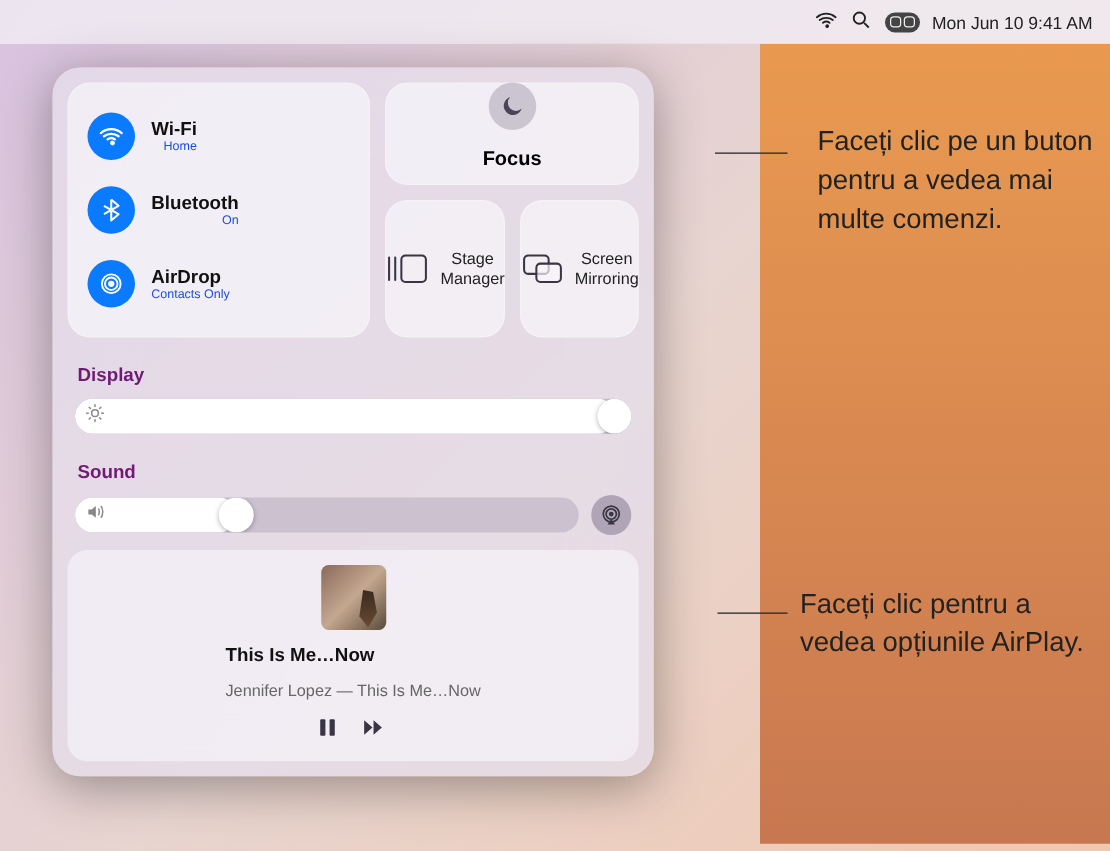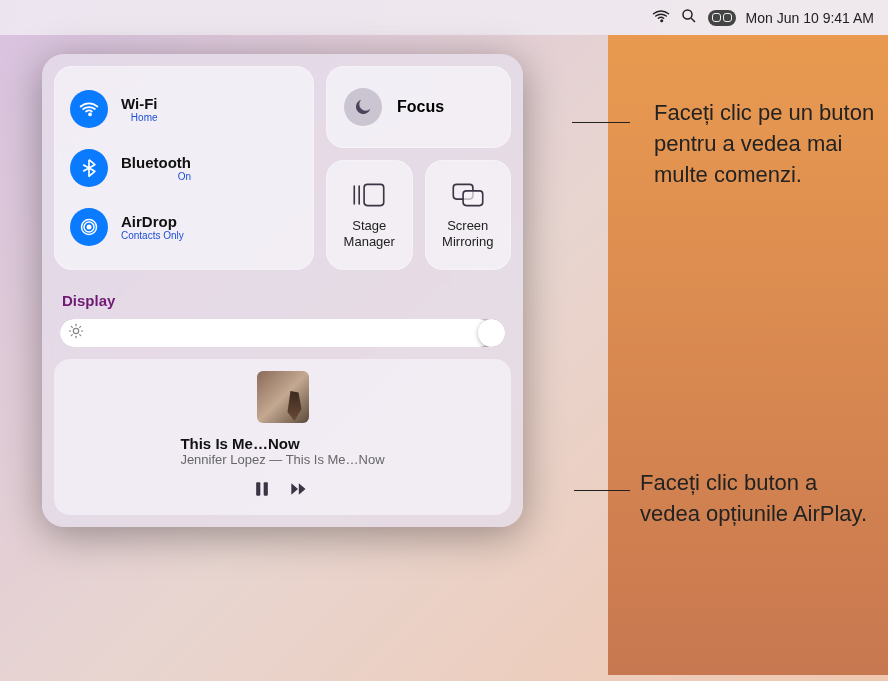--- a/index.html
+++ b/index.html
@@ -98,37 +98,37 @@
       display: flex;
       flex-direction: column;
       gap: 12px;
     }
     .focus {
       height: 82px;
       display: flex;
       align-items: center;
       padding: 0 18px;
       gap: 15px;
+      flex-direction: column;
     }
     .focus-icon {
       width: 38px; height: 38px; border-radius: 50%;
       background: rgba(130,120,140,0.35);
       display: flex; align-items: center; justify-content: center;
     }
     .focus-icon svg { fill: #4a445a; width: 22px; height: 22px; }
     .focus-label { font-size: 16px; font-weight: 600; }
     .util-row {
       flex: 1;
       display: flex;
       gap: 12px;
     }
     .util-card {
       flex: 1;
       display: flex;
-      flex-direction: column;
       align-items: center;
       justify-content: center;
       gap: 8px;
     }
     .util-card svg { width: 36px; height: 30px; fill: none; stroke: #3a3544; stroke-width: 2; }
     .util-label { font-size: 13px; text-align: center; color: #222; line-height: 1.2; }
     .slider-section {
       background: none;
       padding: 10px 6px 4px;
       margin-bottom: 8px;
@@ -196,21 +196,21 @@
     .np-art::after {
       content: "";
       position: absolute;
       right: 4px; bottom: 2px;
       width: 20px; height: 30px;
       background: linear-gradient(180deg, #3a2a20, #6a4a35);
       clip-path: polygon(30% 0, 70% 5%, 85% 60%, 50% 100%, 15% 70%);
     }
     .np-info { flex: 1; }
     .np-title { font-size: 15px; font-weight: 600; color: #111; }
-    .np-sub { font-size: 13px; color: #666; }
+    .np-sub { font-size: 13px; color: #666; margin-top: 12px; }
     .np-controls { display: flex; gap: 16px; margin-right: 6px; }
     .np-controls svg { width: 20px; height: 20px; fill: #3a3544; cursor: pointer; }
 
     .callout {
       position: absolute;
       color: #222;
       font-size: 22px;
       line-height: 1.4;
       width: 240px;
     }
@@ -338,20 +338,43 @@
                 <line x1="5" y1="19" x2="6.5" y2="17.5"></line>
                 <line x1="17.5" y1="6.5" x2="19" y2="5"></line>
               </g>
             </svg>
         </div>
         <div class="slider-knob" id="display-knob" style="left: calc(97% - 14px);"></div>
       </div>
     </div>
   </div>
 
+  <div class="slider-section">
+    <div class="slider-label">Sound</div>
+    <div class="slider-row">
+      <div class="slider-track" style="flex:1">
+        <div class="slider-fill" id="sound-fill" style="width: 32%;"></div>
+        <div class="slider-icon-inside">
+          <svg viewBox="0 0 24 24">
+              <path d="M4 9v6h4l5 4V5l-5 4H4z" fill="#888" stroke="none"></path>
+              <path d="M16 8c1.5 1.5 1.5 6.5 0 8M19 5c3 3 3 11 0 14"></path>
+            </svg>
+        </div>
+        <div class="slider-knob" id="sound-knob" style="left: calc(32% - 14px);"></div>
+      </div>
+      <div class="airplay-btn">
+        <svg viewBox="0 0 24 24">
+            <circle cx="12" cy="11" r="2.5"></circle>
+            <circle cx="12" cy="11" r="5.5" fill="none" stroke="#3a3544" stroke-width="1.8"></circle>
+            <circle cx="12" cy="11" r="8.5" fill="none" stroke="#3a3544" stroke-width="1.8"></circle>
+            <path d="M8 22l4-6 4 6z"></path>
+          </svg>
+      </div>
+    </div>
+  </div>
 
   <div class="now-playing">
     <div class="np-art"></div>
     <div class="np-info">
       <div class="np-title">This Is Me…Now</div>
       <div class="np-sub">Jennifer Lopez — This Is Me…Now</div>
     </div>
     <div class="np-controls">
       <span>
         <svg viewBox="0 0 24 24">
@@ -366,13 +389,13 @@
       </span>
     </div>
   </div>
 
 </div>
 
 <div class="callout-line" style="left:572px; top:122px; width:58px;"></div>
 <div class="callout" style="left:654px; top:98px;">Faceți clic pe un buton pentru a vedea mai multe comenzi.</div>
 
 <div class="callout-line" style="left:574px; top:490px; width:56px;"></div>
-<div class="callout" style="left:640px; top:468px;">Faceți clic buton a vedea opțiunile AirPlay.</div>
+<div class="callout" style="left:640px; top:468px;">Faceți clic pentru a vedea opțiunile AirPlay.</div>
 
 </body></html>

